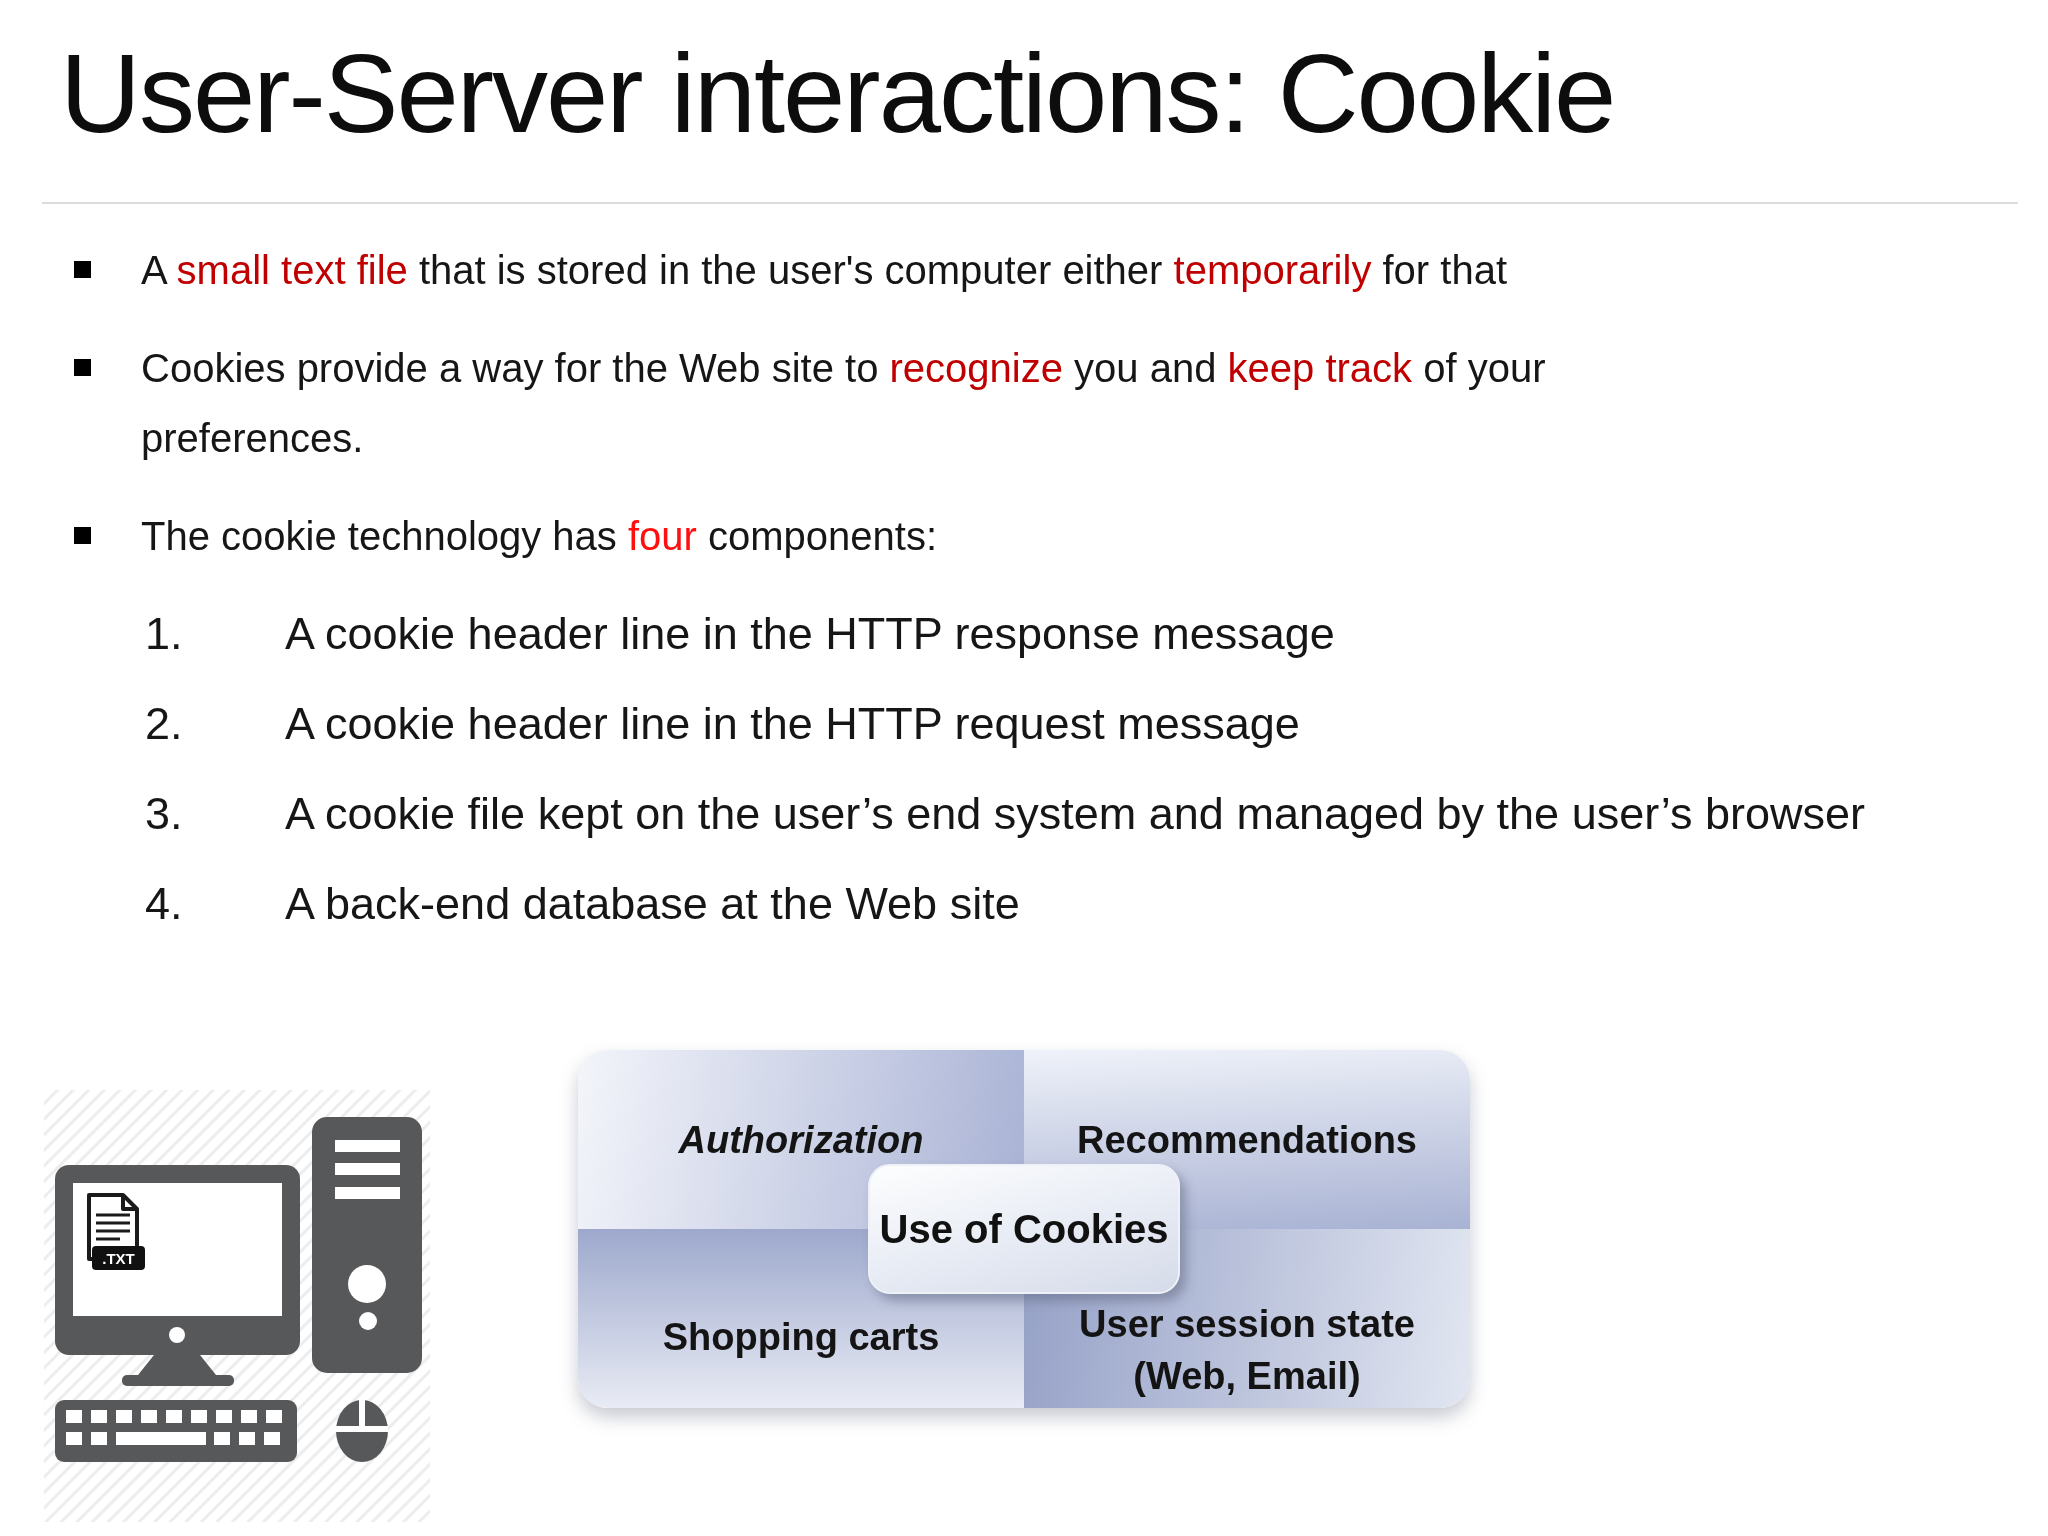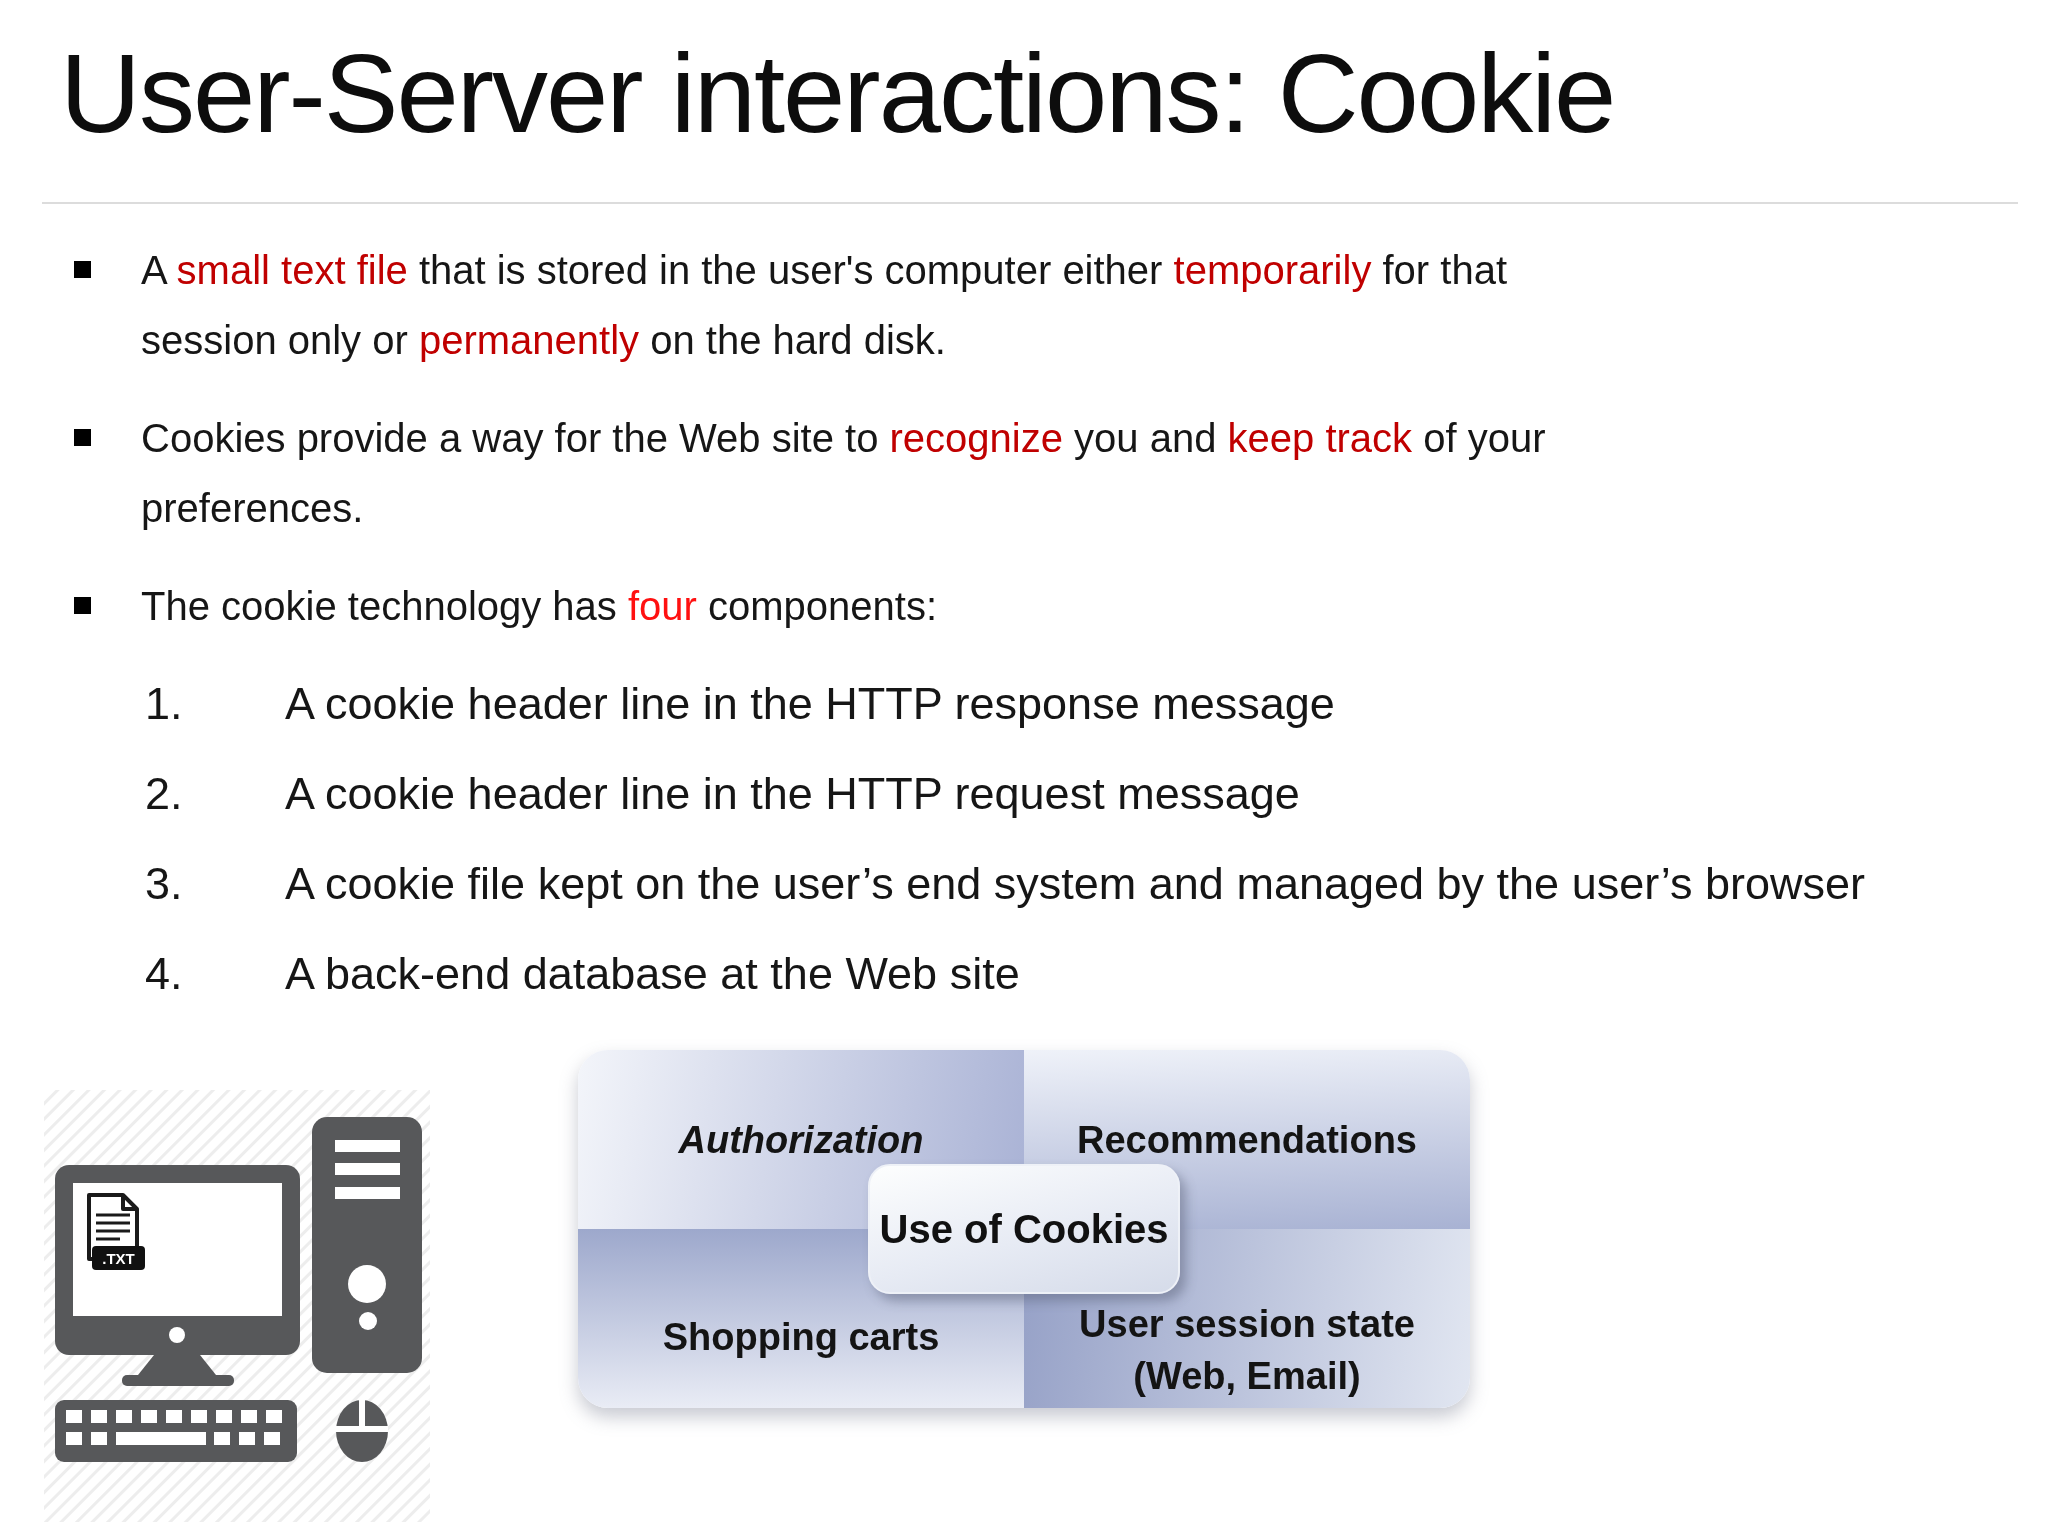--- a/index.html
+++ b/index.html
@@ -54,21 +54,20 @@
 <div class="slide">
 
   <div class="title">User-Server interactions: Cookie</div>
   <div class="rule"></div>
 
   <div class="content">
 
     <div class="bullet">
       <span class="marker"></span>
       <div><span>A </span><span class="hl-dark">small text file</span><span> that is stored in the user's computer either </span><span class="hl-dark">temporarily</span><span> for that</span></div>
-      <div><span>session only or </span><span class="hl-dark">permanently</span><span> on the hard disk.</span></div>
     </div>
 
     <div class="bullet">
       <span class="marker"></span>
       <div><span>Cookies provide a way for the Web site to </span><span class="hl-dark">recognize</span><span> you and </span><span class="hl-dark">keep track</span><span> of your</span></div>
       <div><span>preferences.</span></div>
     </div>
 
     <div class="bullet">
       <span class="marker"></span>

